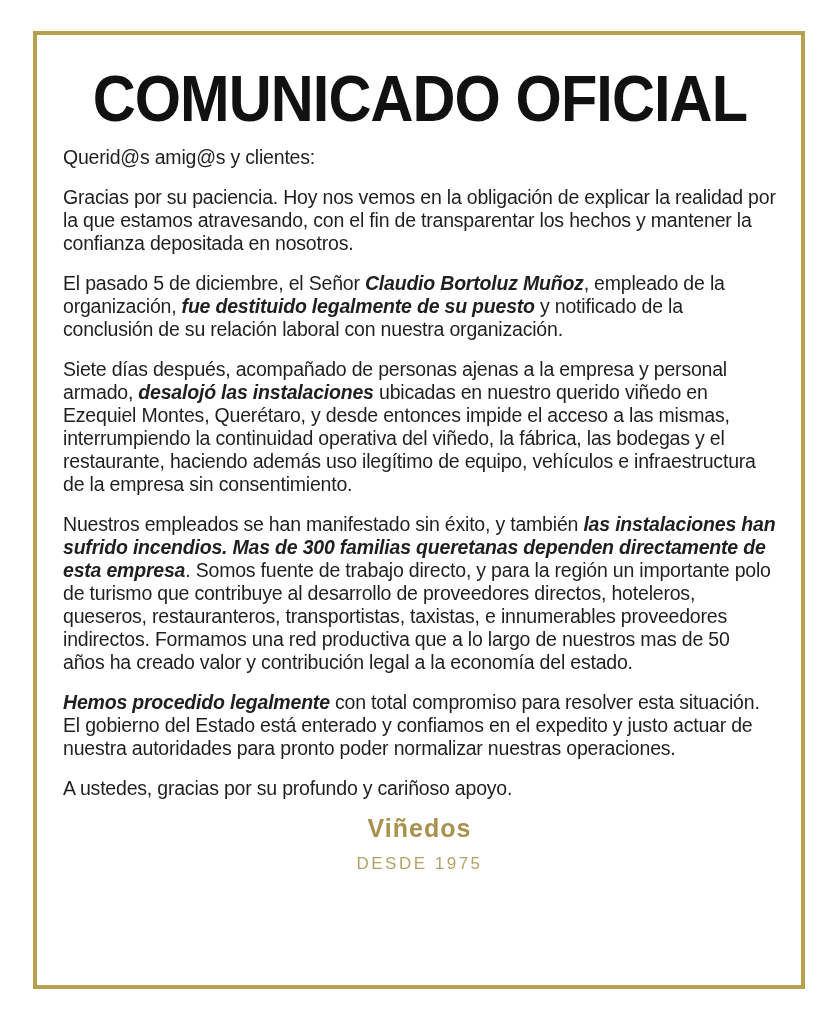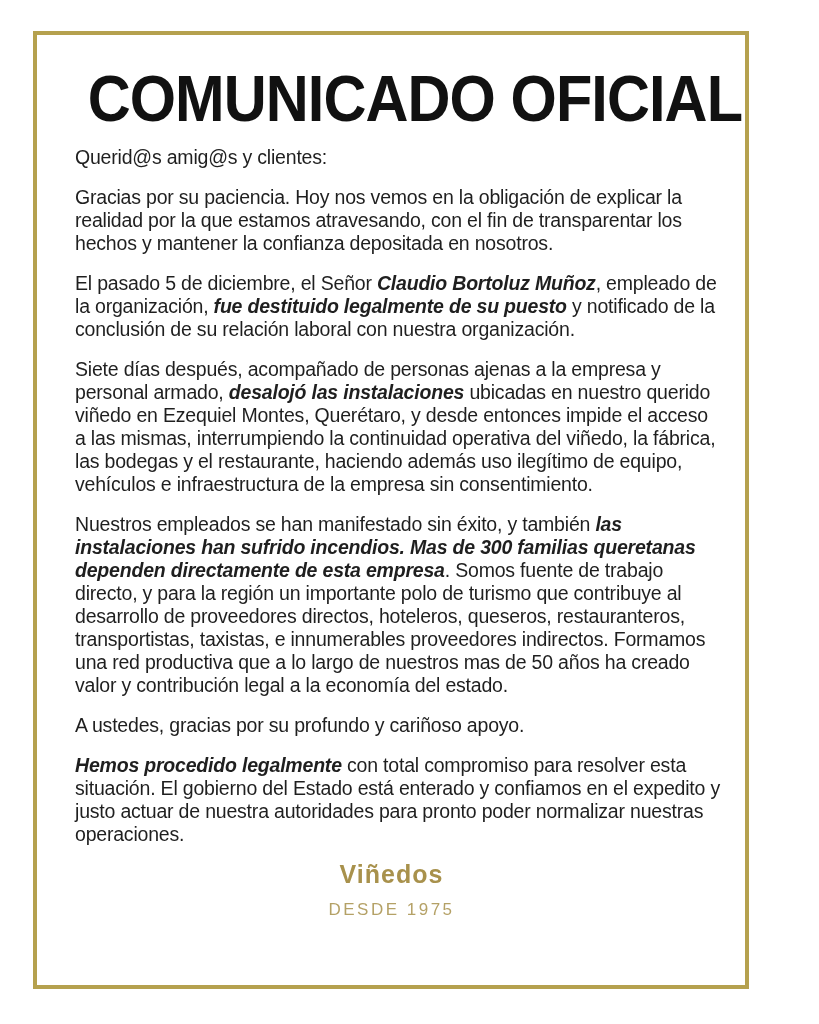--- a/index.html
+++ b/index.html
@@ -9,21 +9,21 @@
     --background:#ffffff;
   }
   html,body{margin:0;padding:0;}
   body{
     width:819px;height:1024px;overflow:hidden;position:relative;
     background:var(--background);
     font-family:"Liberation Sans",sans-serif;
     color:var(--text);
   }
   .frame{
-    position:absolute;left:33px;top:31px;width:716px;height:958px;
+    position:absolute;left:33px;top:31px;width:772px;height:958px;
     border:4px solid var(--frame-gold);
     box-sizing:border-box;
     background:var(--background);
   }
   .content{
     padding:32px 25px 0 26px;
   }
   .title-wrap{
     text-align:center;
     margin:0 0 15px 0;
@@ -34,21 +34,21 @@
     font-size:64px;
     line-height:64px;
     font-weight:bold;
     letter-spacing:-1px;
     transform:scaleX(0.93);
     transform-origin:50% 50%;
     white-space:nowrap;
     color:#111;
   }
   .body-text p{
-    margin:0 0 17px 12px;
+    margin:0 0 17px 0;
     font-size:19.5px;
     line-height:23px;
     letter-spacing:-0.2px;
   }
   .body-text b{font-weight:bold;font-style:italic;}
   .logo{
     margin-top:8px;
     text-align:center;
     color:var(--logo-gold);
     user-select:none;
@@ -89,22 +89,22 @@
     <div class="title-wrap">
       <h1 class="title">COMUNICADO OFICIAL</h1>
     </div>
 
     <div class="body-text">
         <p><span>Querid@s amig@s y clientes:</span></p>
         <p><span>Gracias por su paciencia. Hoy nos vemos en la obligación de explicar la realidad por la que estamos atravesando, con el fin de transparentar los hechos y mantener la confianza depositada en nosotros.</span></p>
         <p><span>El pasado 5 de diciembre, el Señor </span><b>Claudio Bortoluz Muñoz</b><span>, empleado de la organización, </span><b>fue destituido legalmente de su puesto</b><span> y notificado de la conclusión de su relación laboral con nuestra organización.</span></p>
         <p><span>Siete días después, acompañado de personas ajenas a la empresa y personal armado, </span><b>desalojó las instalaciones</b><span> ubicadas en nuestro querido viñedo en Ezequiel Montes, Querétaro, y desde entonces impide el acceso a las mismas, interrumpiendo la continuidad operativa del viñedo, la fábrica, las bodegas y el restaurante, haciendo además uso ilegítimo de equipo, vehículos e infraestructura de la empresa sin consentimiento.</span></p>
         <p><span>Nuestros empleados se han manifestado sin éxito, y también </span><b>las instalaciones han sufrido incendios. Mas de 300 familias queretanas dependen directamente de esta empresa</b><span>. Somos fuente de trabajo directo, y para la región un importante polo de turismo que contribuye al desarrollo de proveedores directos, hoteleros, queseros, restauranteros, transportistas, taxistas, e innumerables proveedores indirectos. Formamos una red productiva que a lo largo de nuestros mas de 50 años ha creado valor y contribución legal a la economía del estado.</span></p>
+        <p><b>Hemos procedido legalmente</b><span> con total compromiso para resolver esta situación. El gobierno del Estado está enterado y confiamos en el expedito y justo actuar de nuestra autoridades para pronto poder normalizar nuestras operaciones.</span></p>
         <p><span>A ustedes, gracias por su profundo y cariñoso apoyo.</span></p>
-        <p><b>Hemos procedido legalmente</b><span> con total compromiso para resolver esta situación. El gobierno del Estado está enterado y confiamos en el expedito y justo actuar de nuestra autoridades para pronto poder normalizar nuestras operaciones.</span></p>
       </div>
 
     <div class="logo">
       <div class="vinedos">Viñedos</div>
       <div class="desde">DESDE 1975</div>
     </div>
 
   </div>
 </div>
 

